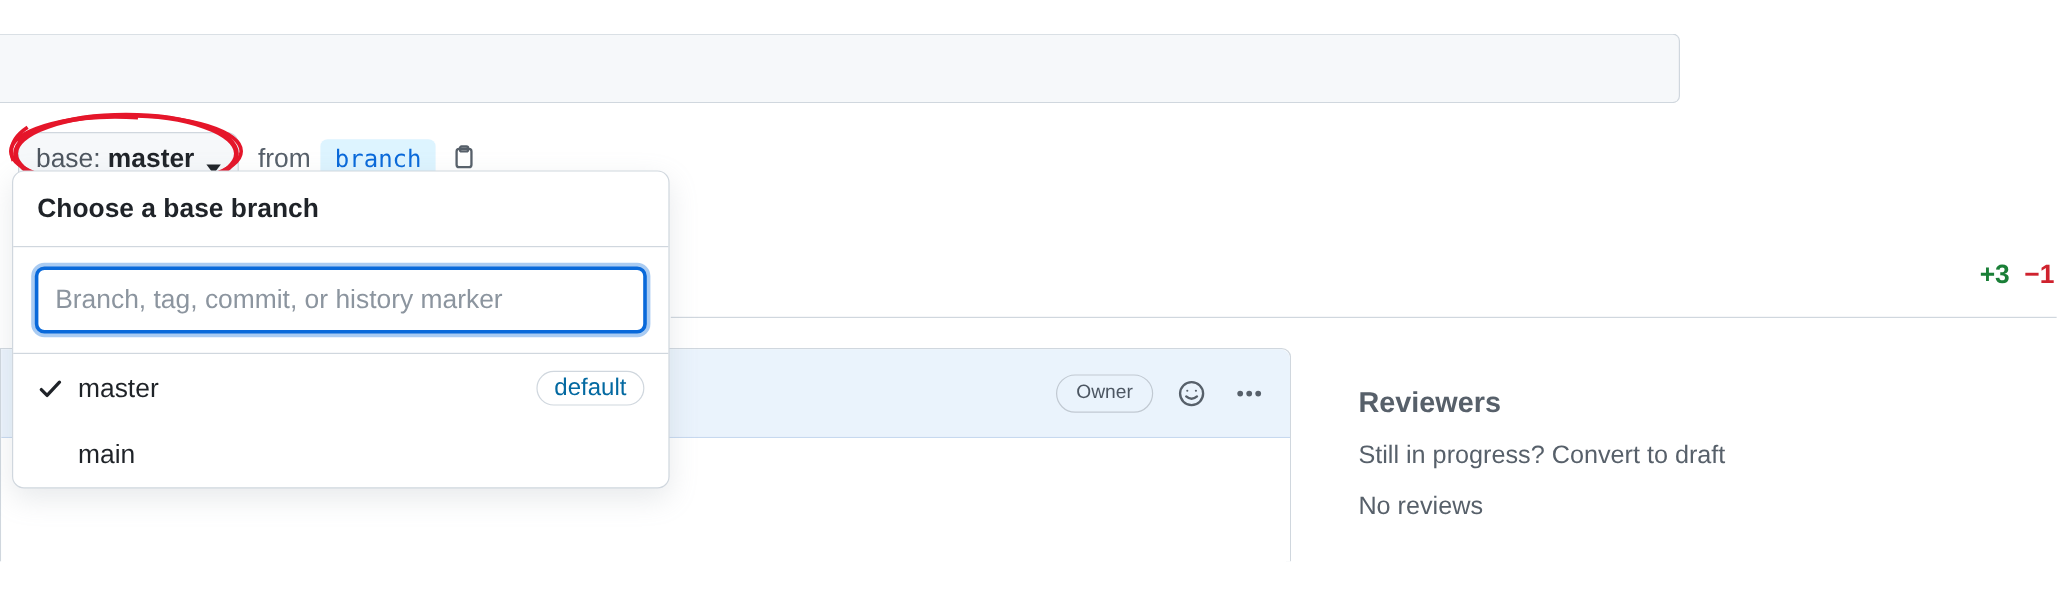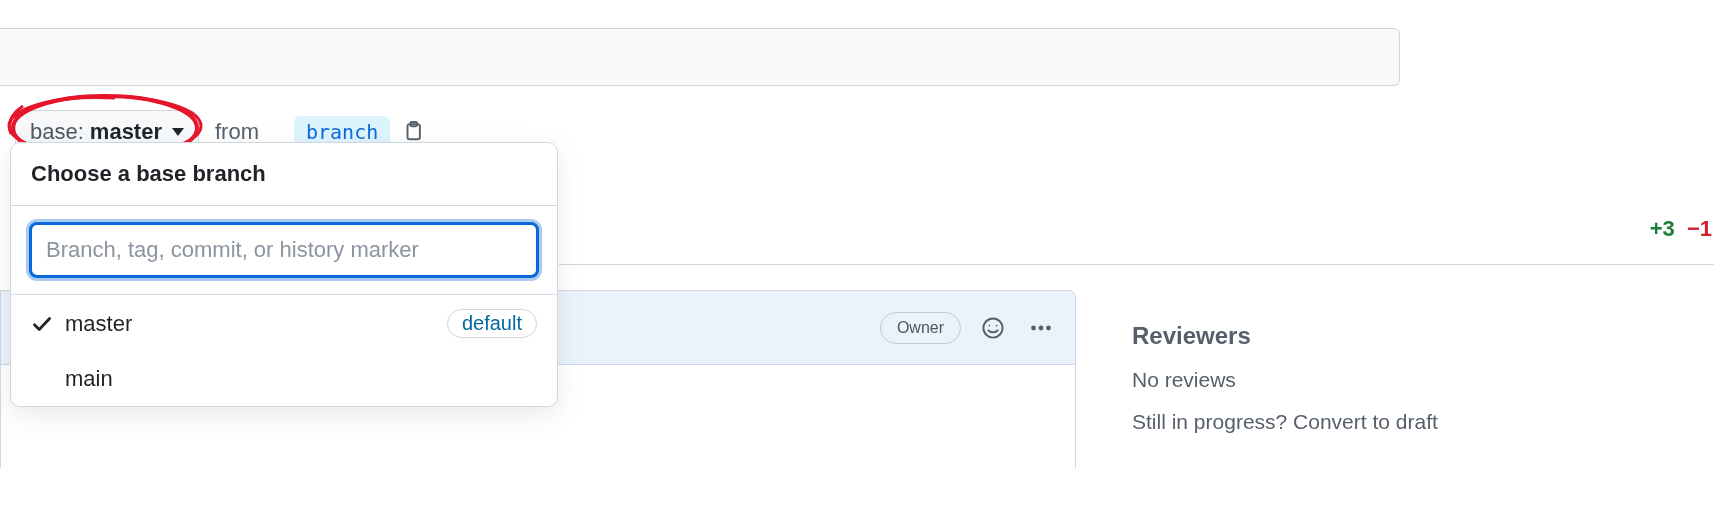--- a/index.html
+++ b/index.html
@@ -52,21 +52,21 @@
   .branch-row {
     position: absolute;
     left: 15px;
     top: 110px;
     display: flex;
     align-items: center;
     gap: 8px;
   }
   .base-chip {
     display: inline-flex;
-    align-items: center;
+    align-items: flex-end;
     gap: 6px;
     background: #f6f8fa;
     border: 1px solid #d0d7de;
     border-radius: 10px;
     padding: 8px 14px;
     font-size: 22px;
     cursor: pointer;
     position: relative;
     color:#4e565f;
   }
@@ -88,21 +88,20 @@
     margin-left: 8px;
   }
   .branch-label {
     background: #ddf4ff;
     color: #0969da;
     font-family: ui-monospace, SFMono-Regular, Menlo, monospace;
     font-size: 20px;
     padding: 4px 12px;
     border-radius: 6px;
     cursor: pointer;
-    margin-left: 27px;
   }
   .copy-icon-btn {
     background: none;
     border: none;
     cursor: pointer;
     padding: 4px;
     color: #57606a;
   }
 
   
@@ -329,15 +328,15 @@
         <circle cx="3" cy="8" r="1.6"></circle>
         <circle cx="8" cy="8" r="1.6"></circle>
         <circle cx="13" cy="8" r="1.6"></circle>
       </svg>
     </button>
   </div>
 </div>
 
 <div class="sidebar">
   <div class="heading">Reviewers</div>
+  <div class="line convert">Still in progress? Convert to draft</div>
   <div class="line">No reviews</div>
-  <div class="line convert">Still in progress? Convert to draft</div>
 </div>
 
 </body></html>

